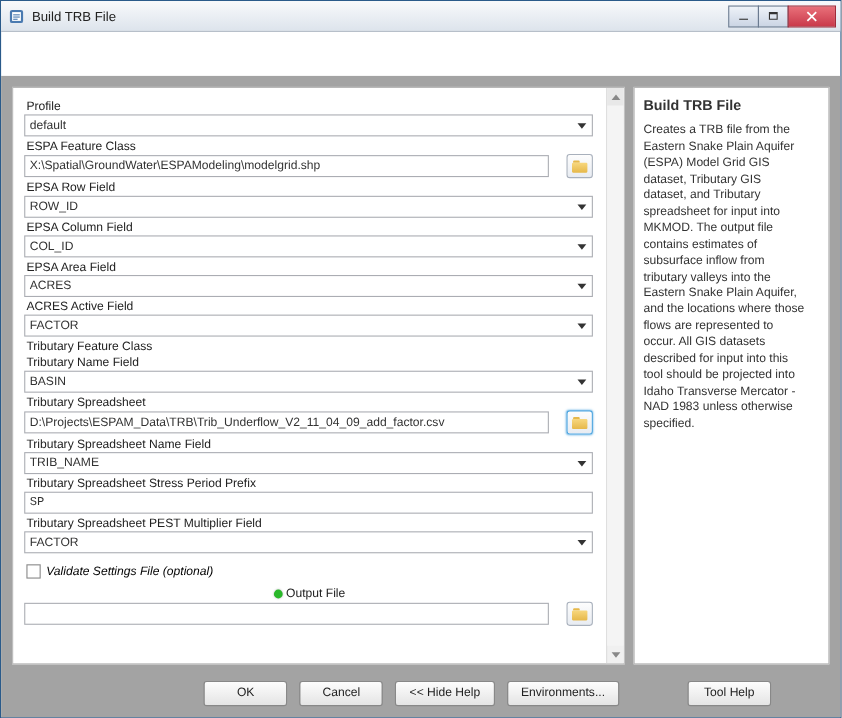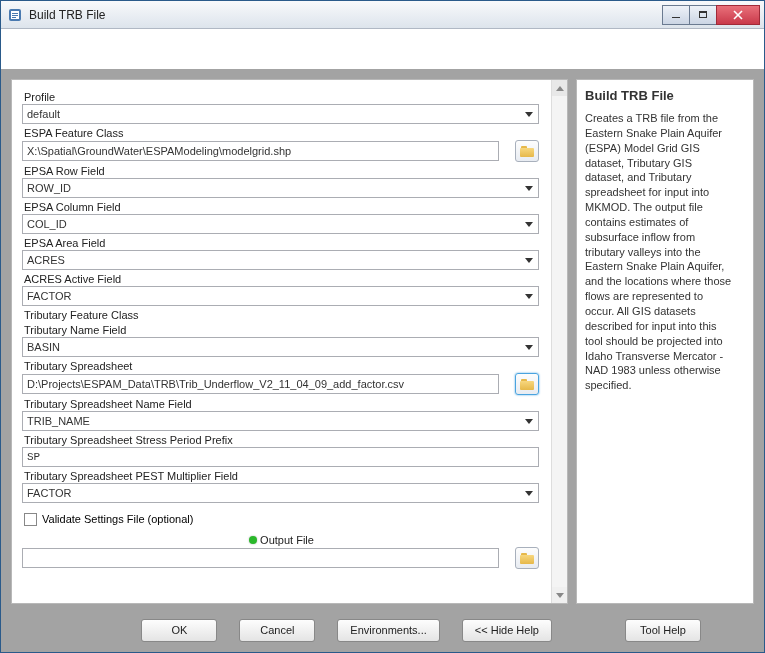--- a/index.html
+++ b/index.html
@@ -62,26 +62,26 @@
   .browse-btn {
     width: 24px; height: 22px; border: 1px solid #a8b0bc;
     border-radius: 3px; display: flex; align-items: center; justify-content: center;
     background: linear-gradient(to bottom, #fdfdfd, #e8ecf2);
   }
   .browse-btn.highlight { border-color: #4aa3df; box-shadow: 0 0 2px #4aa3df; }
   .folder-icon { width: 14px; height: 11px; position: relative; }
   .folder-icon .tab { width: 6px; height: 2px; background: #e6b84a; position: absolute; top: 0; left: 1px; border-radius: 1px 1px 0 0; }
   .folder-icon .body { width: 14px; height: 9px; background: linear-gradient(to bottom, #f7d77e, #e6b84a); position: absolute; top: 2px; left: 0; border-radius: 1px; }
 
-  .checkbox-row { display: flex; gap: 5px; margin-top: 10px; padding-left: 2px; }
+  .checkbox-row { display: flex; align-items: center; gap: 5px; margin-top: 10px; padding-left: 2px; font-style: italic; }
   .chk { width: 13px; height: 13px; border: 1px solid #888; background: #fff; }
 
   .button-row {
     height: 44px; display: flex; align-items: center; justify-content: flex-end;
-    gap: 22px; padding: 0 12px;
+    gap: 11px; padding: 0 12px;
   }
   .btn {
     height: 23px; min-width: 76px; padding: 0 12px; border: 1px solid #888;
     border-radius: 3px; background: linear-gradient(to bottom, #fdfdfd, #e4e4e4);
     color: #222; display: flex; align-items: center; justify-content: center;
   }
   .btn-spacer { flex: 1; }
   .help-btn-wrap { width: 178px; display: flex; justify-content: center; }
 
   .form-scrollbar { position: absolute; right: 0; top: 0; bottom: 0; width: 16px; background: #f0f0f0; border-left: 1px solid #ddd; }
@@ -237,20 +237,20 @@
       <div class="help-panel">
         <div class="help-title">Build TRB File</div>
         <div class="help-body">Creates a TRB file from the Eastern Snake Plain Aquifer (ESPA) Model Grid GIS dataset, Tributary GIS dataset, and Tributary spreadsheet for input into MKMOD. The output file contains estimates of subsurface inflow from tributary valleys into the Eastern Snake Plain Aquifer, and the locations where those flows are represented to occur. All GIS datasets described for input into this tool should be projected into Idaho Transverse Mercator - NAD 1983 unless otherwise specified.</div>
       </div>
     </div>
 
     <div class="button-row">
       <div class="btn-spacer"></div>
       <div class="btn">OK</div>
       <div class="btn">Cancel</div>
+      <div class="btn">&lt;&lt; Hide Help</div>
       <div class="btn">Environments...</div>
-      <div class="btn">&lt;&lt; Hide Help</div>
       <div class="help-btn-wrap">
         <div class="btn">Tool Help</div>
       </div>
     </div>
   </div>
 </div>
 
 </body></html>

